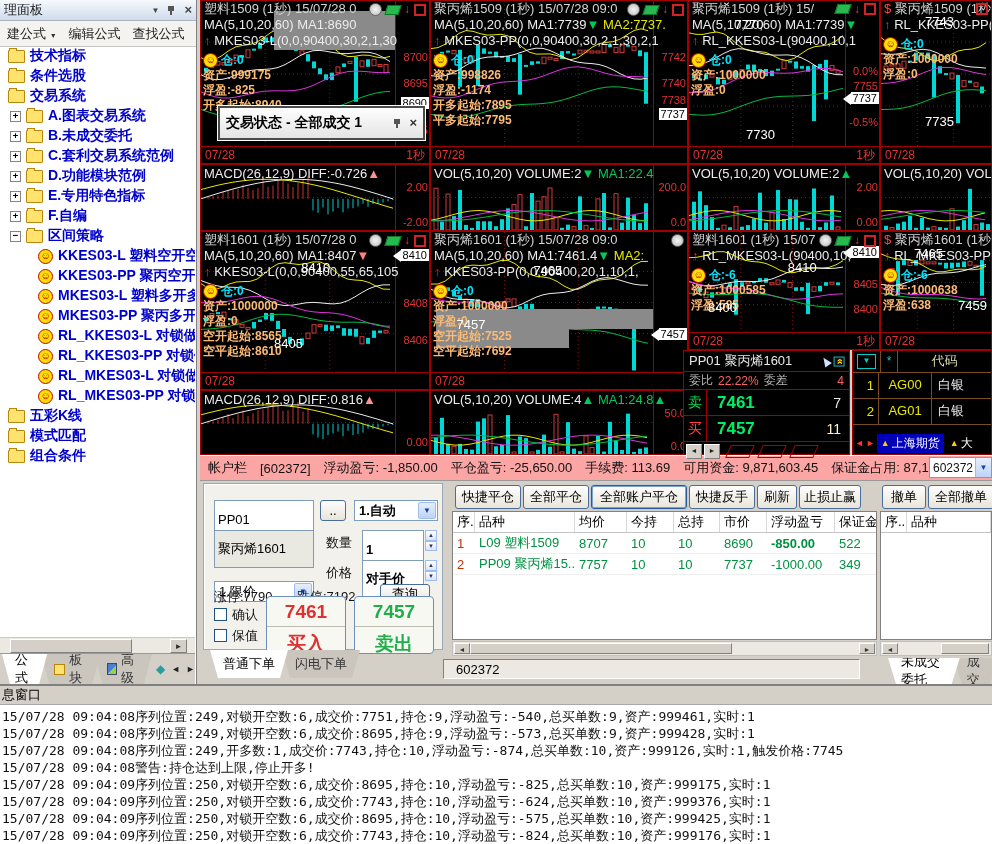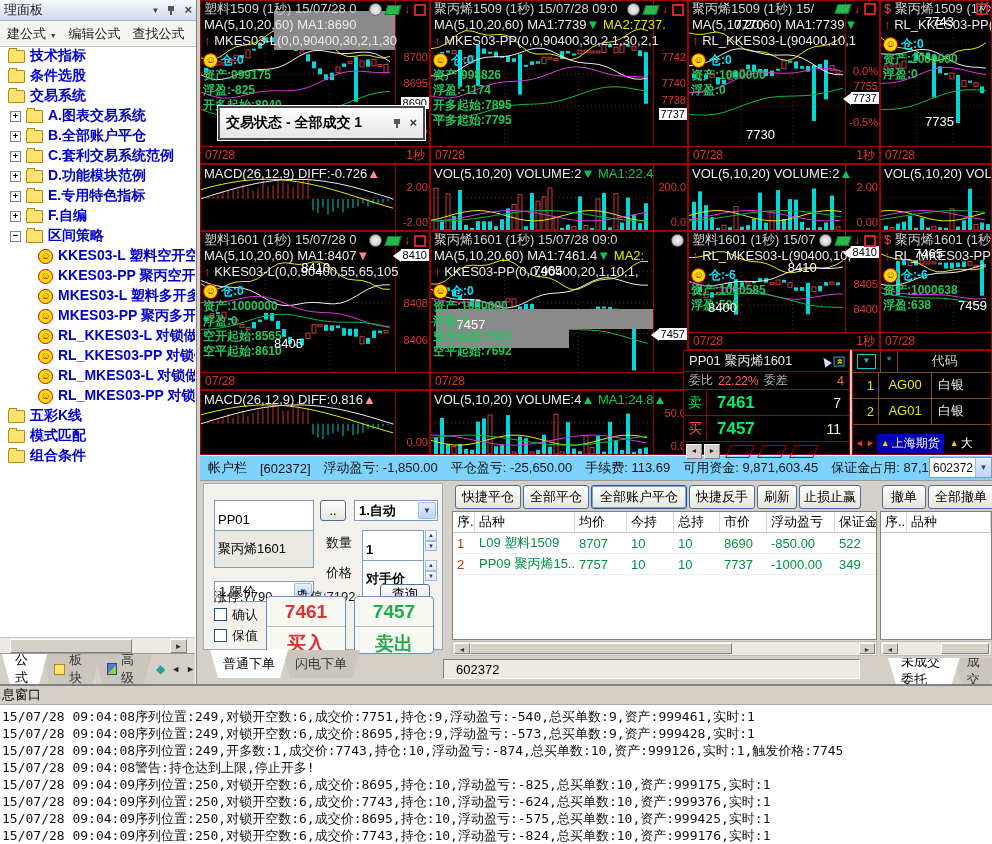--- a/index.html
+++ b/index.html
@@ -51,21 +51,21 @@
   .cell{position:absolute;background:#000;border:1px solid #a00000;box-sizing:border-box;overflow:hidden;}
   .plot{position:absolute;left:0;top:0;z-index:1;}
   .chead{position:absolute;left:0;top:0;right:0;z-index:3;}
   .chline{font-size:13px;line-height:16px;white-space:nowrap;padding-left:3px;}
   .chicons{position:absolute;top:2px;right:3px;display:flex;gap:4px;align-items:center;z-index:4;}
   .ic-clock{width:11px;height:11px;border-radius:50%;background:radial-gradient(#f4f4f4,#bbb);border:1px solid #666;}
   .ic-book{width:12px;height:8px;background:#27b84e;border:1px solid #0a7a2a;transform:skewX(-18deg);}
   .ic-down{color:#ff3232;font-size:12px;font-weight:bold;line-height:11px;}
   .ic-rest{width:8px;height:8px;border:2px solid #d42222;}
   .ovblock{position:absolute;left:2px;z-index:3;}
-  .ovline{font-size:12px;font-weight:bold;line-height:15px;color:#22c55e;white-space:nowrap;
+  .ovline{font-size:12px;font-weight:bold;line-height:15px;color:#fdba74;white-space:nowrap;
     display:flex;align-items:center;gap:3px;}
   .ovline.first{color:#00e5ff;}
   .ax{position:absolute;top:0;right:0;bottom:16px;width:33px;border-left:1px solid #a00000;z-index:2;background:#000;}
   .axl{position:absolute;right:1px;font-size:11px;color:#e23333;white-space:nowrap;}
   .axb{background:#fff;color:#000;padding:0 2px;right:0;font-size:11px;position:absolute;}
   .axb.arrow::before{content:"";position:absolute;left:-8px;top:1px;border:6px solid transparent;
     border-right:8px solid #fff;border-left:none;}
   .datebar{position:absolute;left:0;right:0;bottom:0;height:16px;border-top:1px solid #a00000;
     background:#000;display:flex;justify-content:space-between;align-items:center;
     padding:0 4px;font-size:12px;color:#e23333;z-index:3;}
@@ -119,21 +119,21 @@
   .cd-code{color:#e8e800;width:52px;text-align:center;border-left:1px solid #7a4a20;align-self:stretch;line-height:24px;}
   .cd-name{color:#e8e8e8;flex:1;border-left:1px solid #7a4a20;align-self:stretch;line-height:24px;
     padding-left:6px;overflow:hidden;white-space:nowrap;}
   .cd-tabs{position:absolute;left:0;right:0;bottom:0;height:22px;display:flex;align-items:center;gap:2px;padding:0 2px;}
   .cd-arr{color:#ff3232;font-size:9px;}
   .cd-tab{font-size:12px;color:#fff;display:flex;align-items:center;gap:2px;padding:1px 4px;white-space:nowrap;}
   .cd-tab .tr{color:#ffcf00;font-size:9px;}
   .cd-tab.sel{background:#0000bb;}
 
   
-  #accbar{position:absolute;left:200px;top:455px;width:792px;height:26px;background:#7dd3fc;
+  #accbar{position:absolute;left:200px;top:455px;width:792px;height:26px;background:#fca5a5;
     border-top:1px solid #fff;border-bottom:1px solid #9a9a9a;box-sizing:border-box;
     display:flex;align-items:center;gap:13px;padding-left:8px;font-size:13px;color:#111;overflow:hidden;}
   .acc-pair{white-space:nowrap;}
   #accdd{position:absolute;right:0;top:1px;width:63px;height:21px;background:#fff;
     border:1px solid #7f9db9;display:flex;align-items:center;font-size:12px;padding-left:3px;box-sizing:border-box;}
   #accdd .ar{margin-left:auto;width:15px;align-self:stretch;background:linear-gradient(#e6eefb,#bcd4f6);
     border-left:1px solid #9ebcf0;color:#1c3e9e;font-size:8px;display:flex;align-items:center;justify-content:center;}
 
   
   #orderPanel{position:absolute;left:203px;top:483px;width:240px;height:167px;background:#f2f1ec;
@@ -226,21 +226,21 @@
           <span>交易系统</span>
         </div>
         <div class="trow" style="padding-left: 10px;">
           <span class="pbox">+</span>
           <span class="folder"></span>
           <span>A.图表交易系统</span>
         </div>
         <div class="trow" style="padding-left: 10px;">
           <span class="pbox">+</span>
           <span class="folder"></span>
-          <span>B.全部账户平仓</span>
+          <span>B.未成交委托</span>
         </div>
         <div class="trow" style="padding-left: 10px;">
           <span class="pbox">+</span>
           <span class="folder"></span>
           <span>C.套利交易系统范例</span>
         </div>
         <div class="trow" style="padding-left: 10px;">
           <span class="pbox">+</span>
           <span class="folder"></span>
           <span>D.功能模块范例</span>
@@ -1353,21 +1353,21 @@
         <span class="thcell" style="width: 68px;">浮动盈亏</span>
         <span class="thcell" style="width: 45px;">保证金</span>
       </div>
       <div class="tdrow">
         <span class="tdcell idx" style="width: 22px;">1</span>
         <span class="tdcell" style="width: 100px;">L09 塑料1509</span>
         <span class="tdcell" style="width: 52px;">8707</span>
         <span class="tdcell" style="width: 47px;">10</span>
         <span class="tdcell" style="width: 46px;">10</span>
         <span class="tdcell" style="width: 47px;">8690</span>
-        <span class="tdcell" style="width: 68px;">-850.00</span>
+        <span class="tdcell" style="width: 68px; font-weight: bold;">-850.00</span>
         <span class="tdcell" style="width: 45px;">522</span>
       </div>
       <div class="tdrow">
         <span class="tdcell idx" style="width: 22px;">2</span>
         <span class="tdcell" style="width: 100px;">PP09 聚丙烯15...</span>
         <span class="tdcell" style="width: 52px;">7757</span>
         <span class="tdcell" style="width: 47px;">10</span>
         <span class="tdcell" style="width: 46px;">10</span>
         <span class="tdcell" style="width: 47px;">7737</span>
         <span class="tdcell" style="width: 68px;">-1000.00</span>

